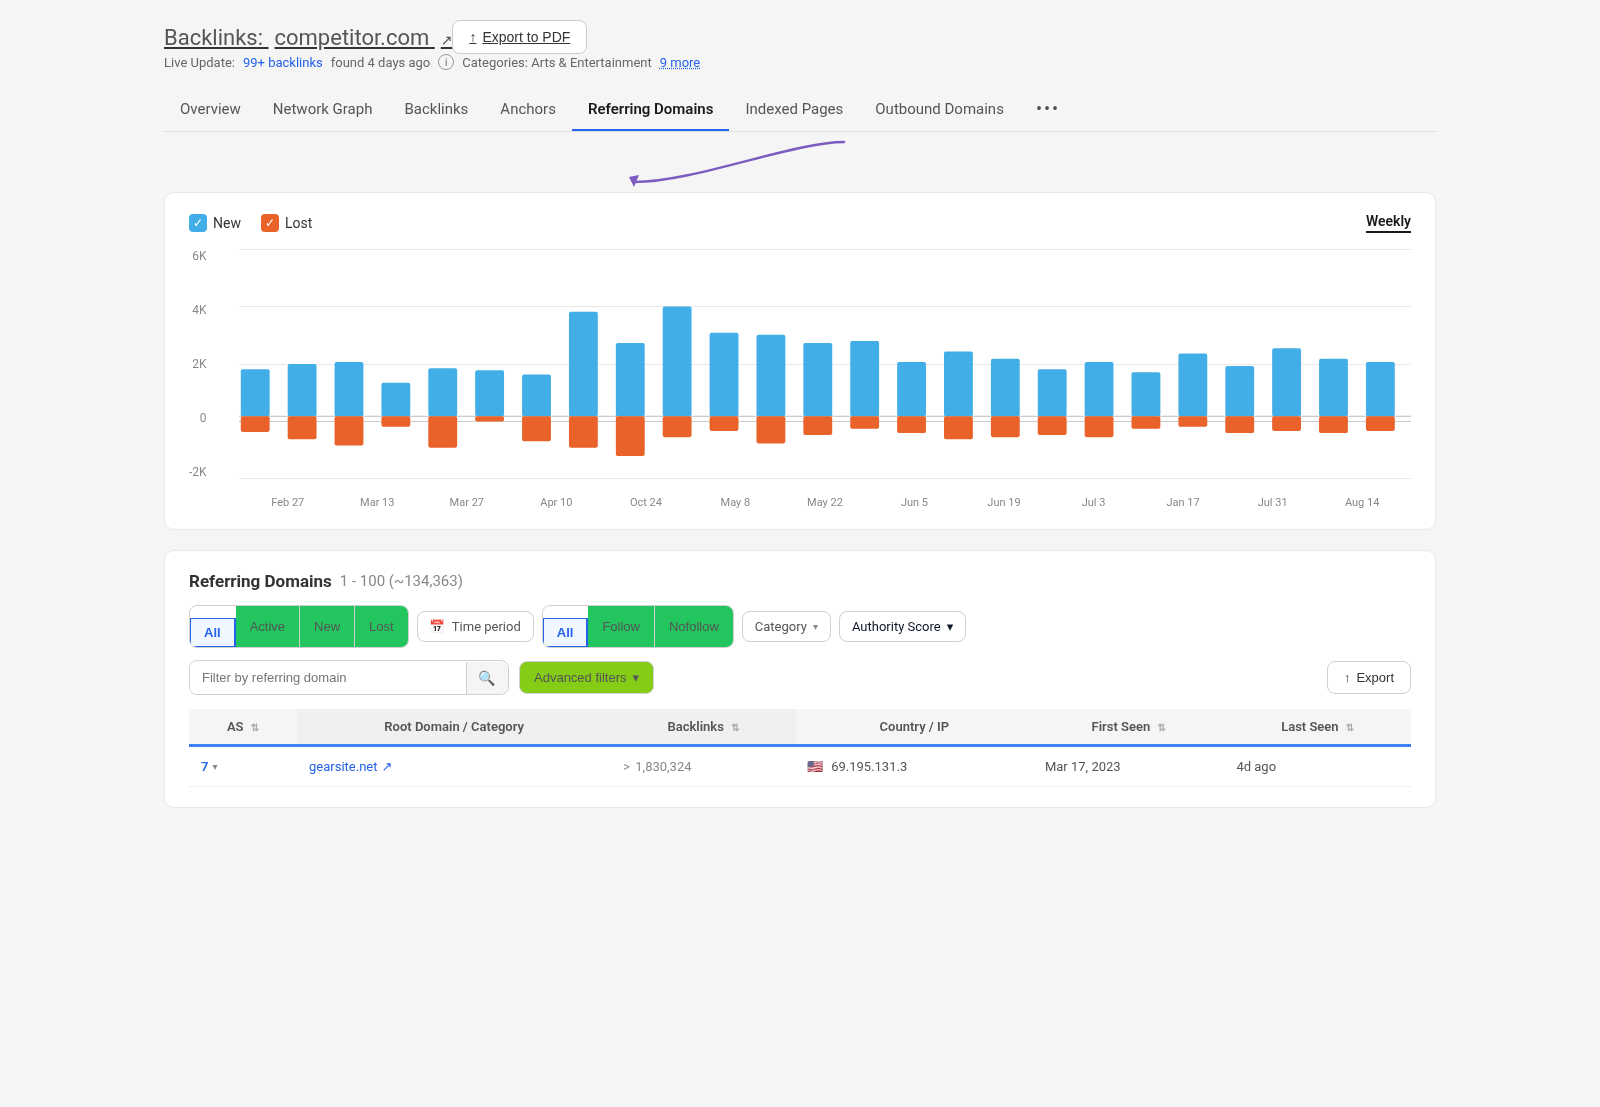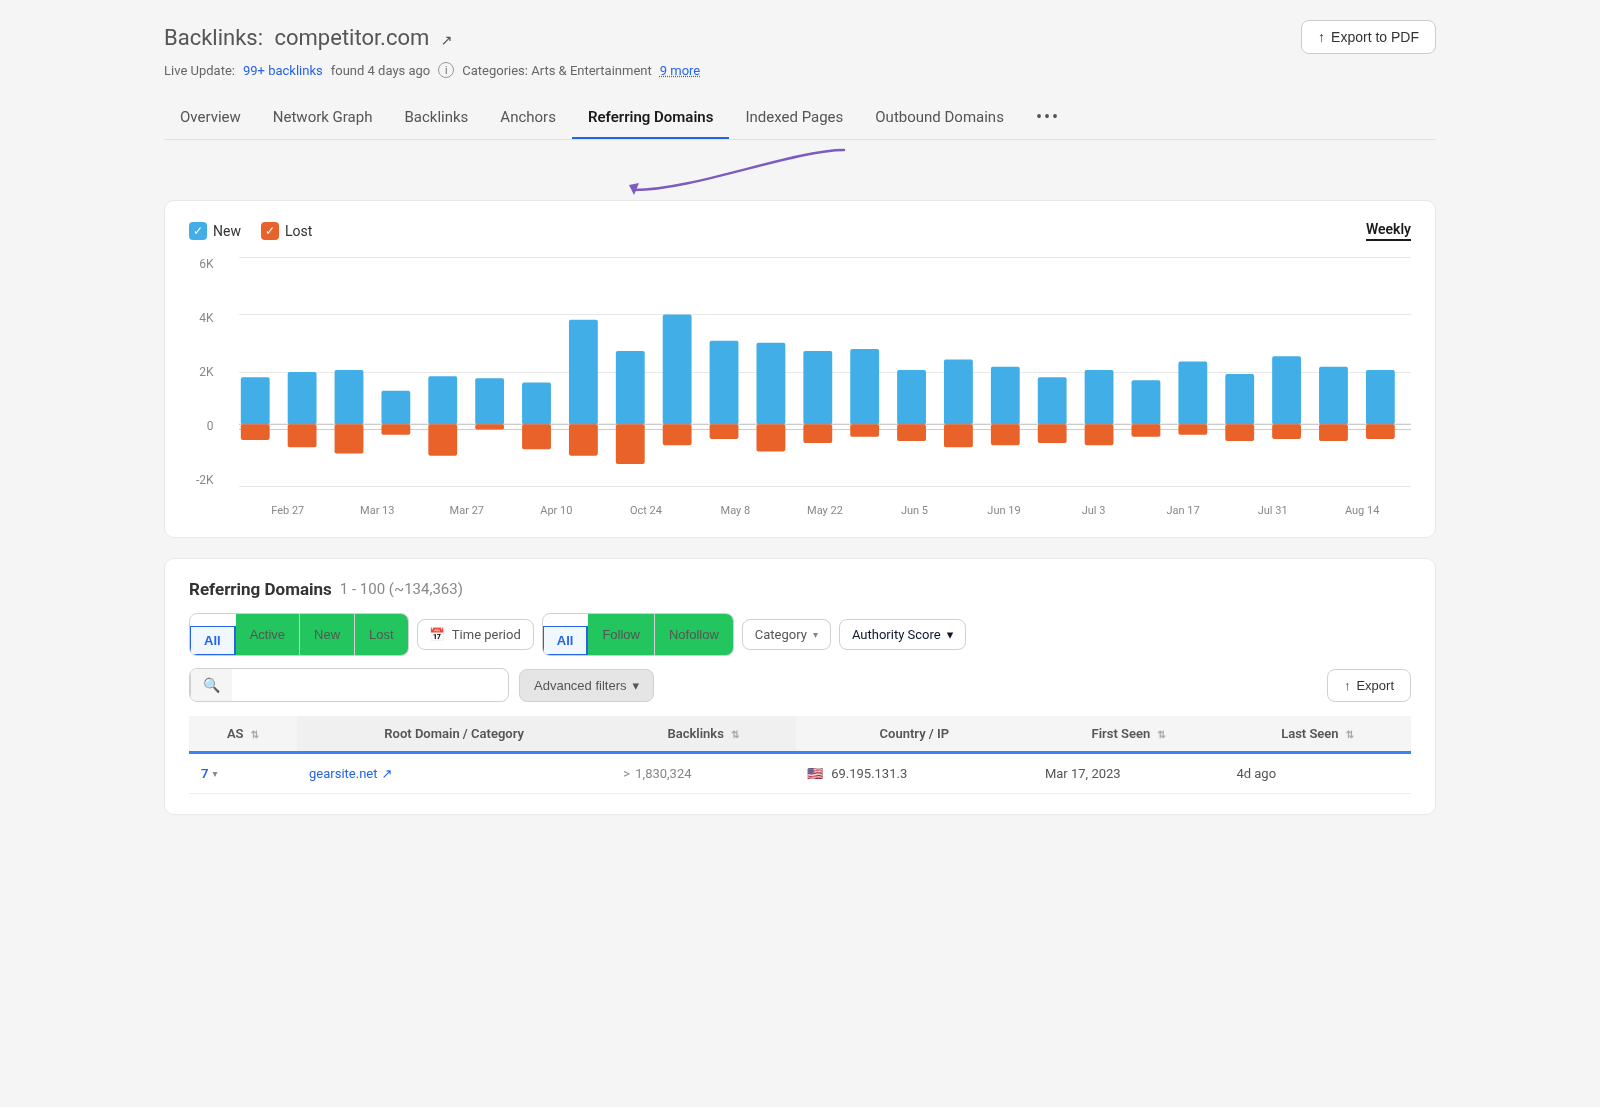--- a/index.html
+++ b/index.html
@@ -12,22 +12,21 @@
     .page-wrapper {
       max-width: 1320px;
       margin: 0 auto;
       padding: 20px 24px;
       background: #f5f5f5;
     }
     
     .page-header {
       display: flex;
       align-items: center;
-      justify-content: space-between;
-      margin-bottom: 8px;
+      text-decoration: underline;
     }
     .page-title {
       font-size: 22px;
       font-weight: 700;
       color: #1a1a1a;
     }
     .page-title span {
       font-weight: 400;
       color: #555;
     }
@@ -167,21 +166,21 @@
       cursor: pointer;
     }
     
     .bar-chart-container {
       position: relative;
       height: 260px;
       padding-left: 50px;
     }
     .y-axis {
       position: absolute;
-      left: 7px;
+      left: 0;
       top: 0;
       height: 100%;
       display: flex;
       flex-direction: column;
       justify-content: space-between;
       align-items: flex-end;
       padding-right: 8px;
       font-size: 12px;
       color: #888;
     }
@@ -323,21 +322,21 @@
       display: flex;
       align-items: center;
     }
     .advanced-filter-btn {
       display: flex;
       align-items: center;
       gap: 6px;
       padding: 8px 14px;
       border: 1px solid #d0d0d0;
       border-radius: 8px;
-      background: #e5e5e5;
+      background: #84cc16;
       font-size: 13px;
       color: #555;
       cursor: pointer;
     }
     .export-table-btn {
       display: flex;
       align-items: center;
       gap: 6px;
       padding: 8px 16px;
       border: 1px solid #d0d0d0;
@@ -621,20 +620,21 @@
 
       <div class="authority-score-filter">
         <span>Authority Score</span>
         <span class="arrow">▾</span>
       </div>
     </div>
 
     <div class="search-row">
       <div style="display:flex;align-items:center;gap:10px;">
         <div class="search-input-wrap">
+          <input class="search-input" type="text" placeholder="Filter by referring domain" style="">
           <div class="search-icon-btn">
             <span>🔍</span>
           </div>
         </div>
         <button class="advanced-filter-btn">
           <span>Advanced filters</span>
           <span>▾</span>
         </button>
       </div>
       <button class="export-table-btn">

